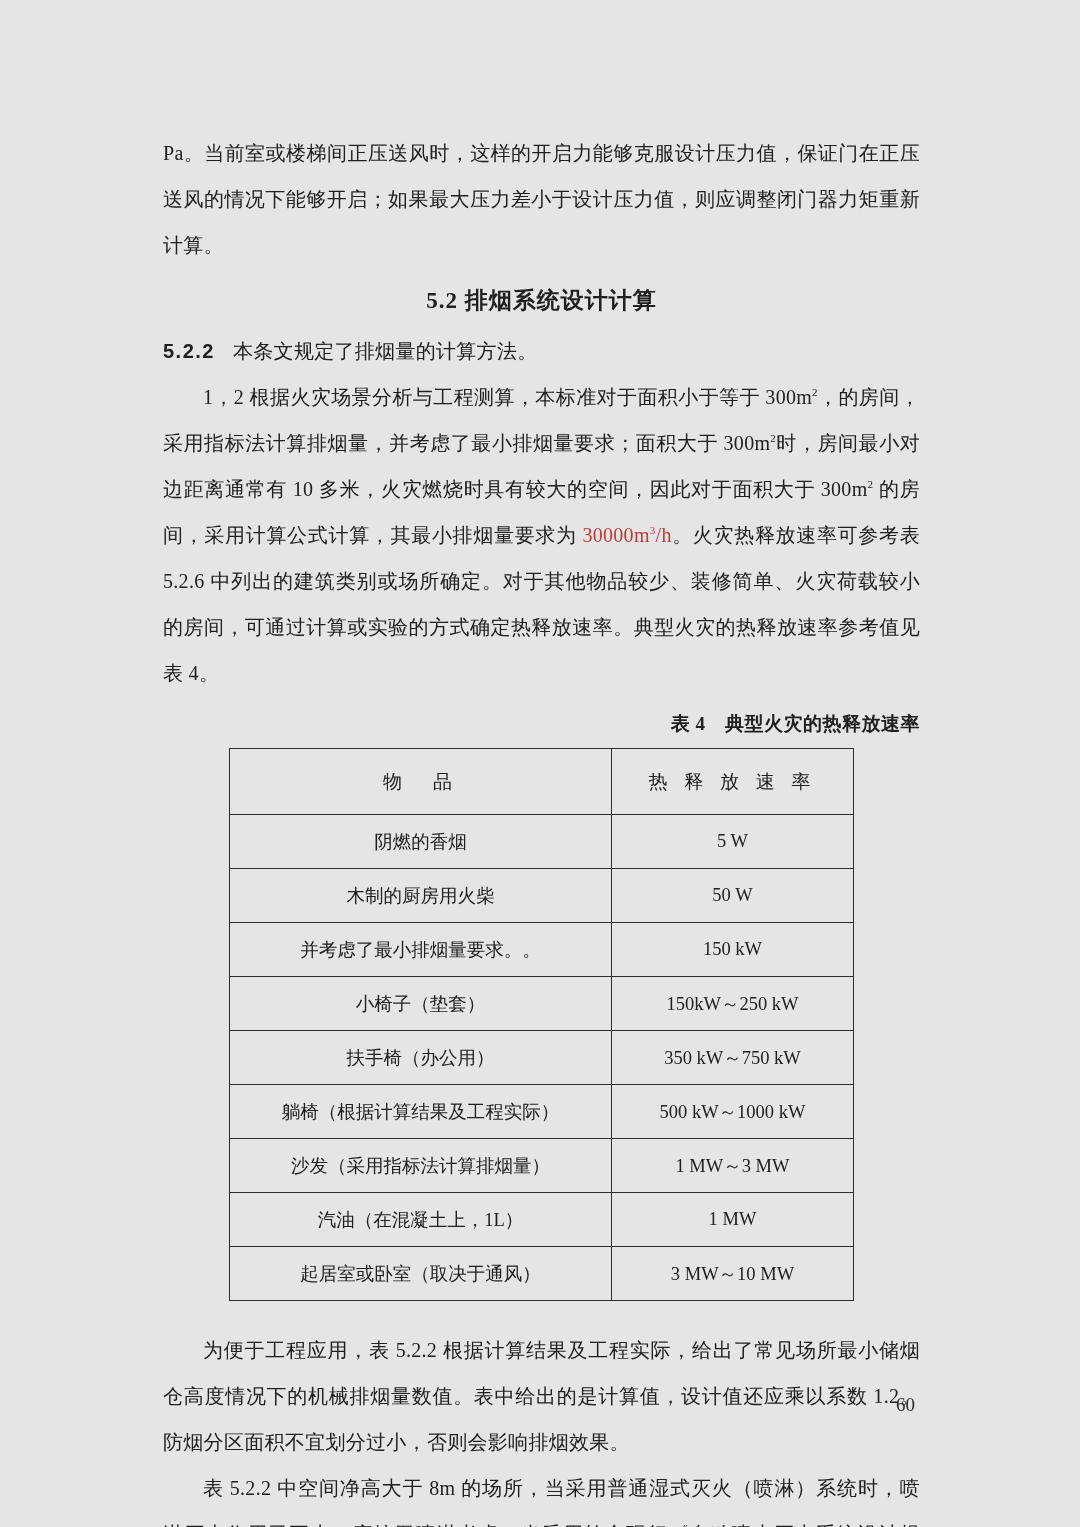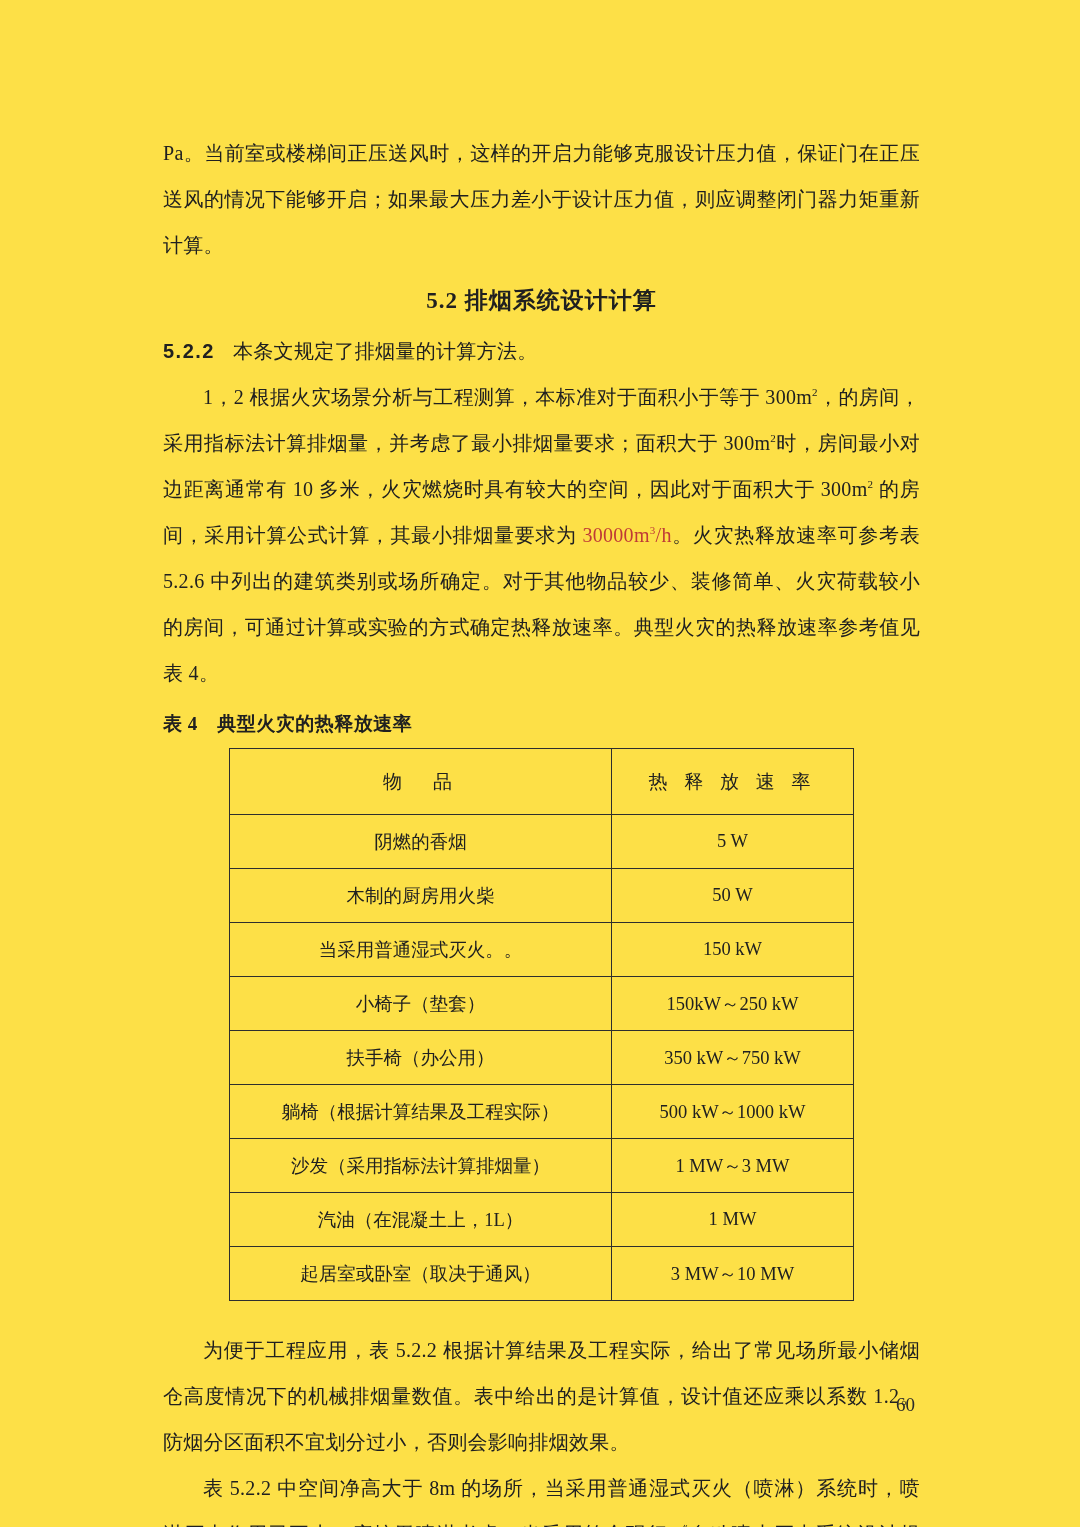--- a/index.html
+++ b/index.html
@@ -1,20 +1,20 @@
 <!DOCTYPE html>
 <html><head>
 <meta charset="utf-8">
 <style>
   html, body { margin: 0; padding: 0; background: #ffffff; }
   .page {
     position: relative;
     width: 1080px;
     height: 1527px;
-    background: #fde047;
+    background: #e5e5e5;
     overflow: hidden;
     font-family: "Liberation Serif", "DejaVu Serif", serif;
     color: #202020;
   }
   .content {
     position: absolute;
     left: 163px;
     top: 130px;
     width: 757px;
   }
@@ -43,21 +43,21 @@
   sup {
     font-size: 11px;
     line-height: 0;
     vertical-align: super;
   }
   .red-value { color: #bf3a36; }
   .table-caption {
     margin: 15px 0 11px 0;
     font-size: 19px;
     font-weight: bold;
-    text-align: left;
+    text-align: right;
     letter-spacing: 0.5px;
   }
   table.hr-table {
     border-collapse: collapse;
     margin: 0 auto;
     width: 624px;
     table-layout: fixed;
   }
   table.hr-table col.c-item { width: 382px; }
   table.hr-table col.c-rate { width: 242px; }
@@ -120,21 +120,21 @@
             <td>阴燃的香烟</td>
             <td>5 W</td>
           </tr>
 
           <tr>
             <td>木制的厨房用火柴</td>
             <td>50 W</td>
           </tr>
 
           <tr>
-            <td>当采用普通湿式灭火。。</td>
+            <td>并考虑了最小排烟量要求。。</td>
             <td>150 kW</td>
           </tr>
 
           <tr>
             <td>小椅子（垫套）</td>
             <td>150kW～250 kW</td>
           </tr>
 
           <tr>
             <td>扶手椅（办公用）</td>

